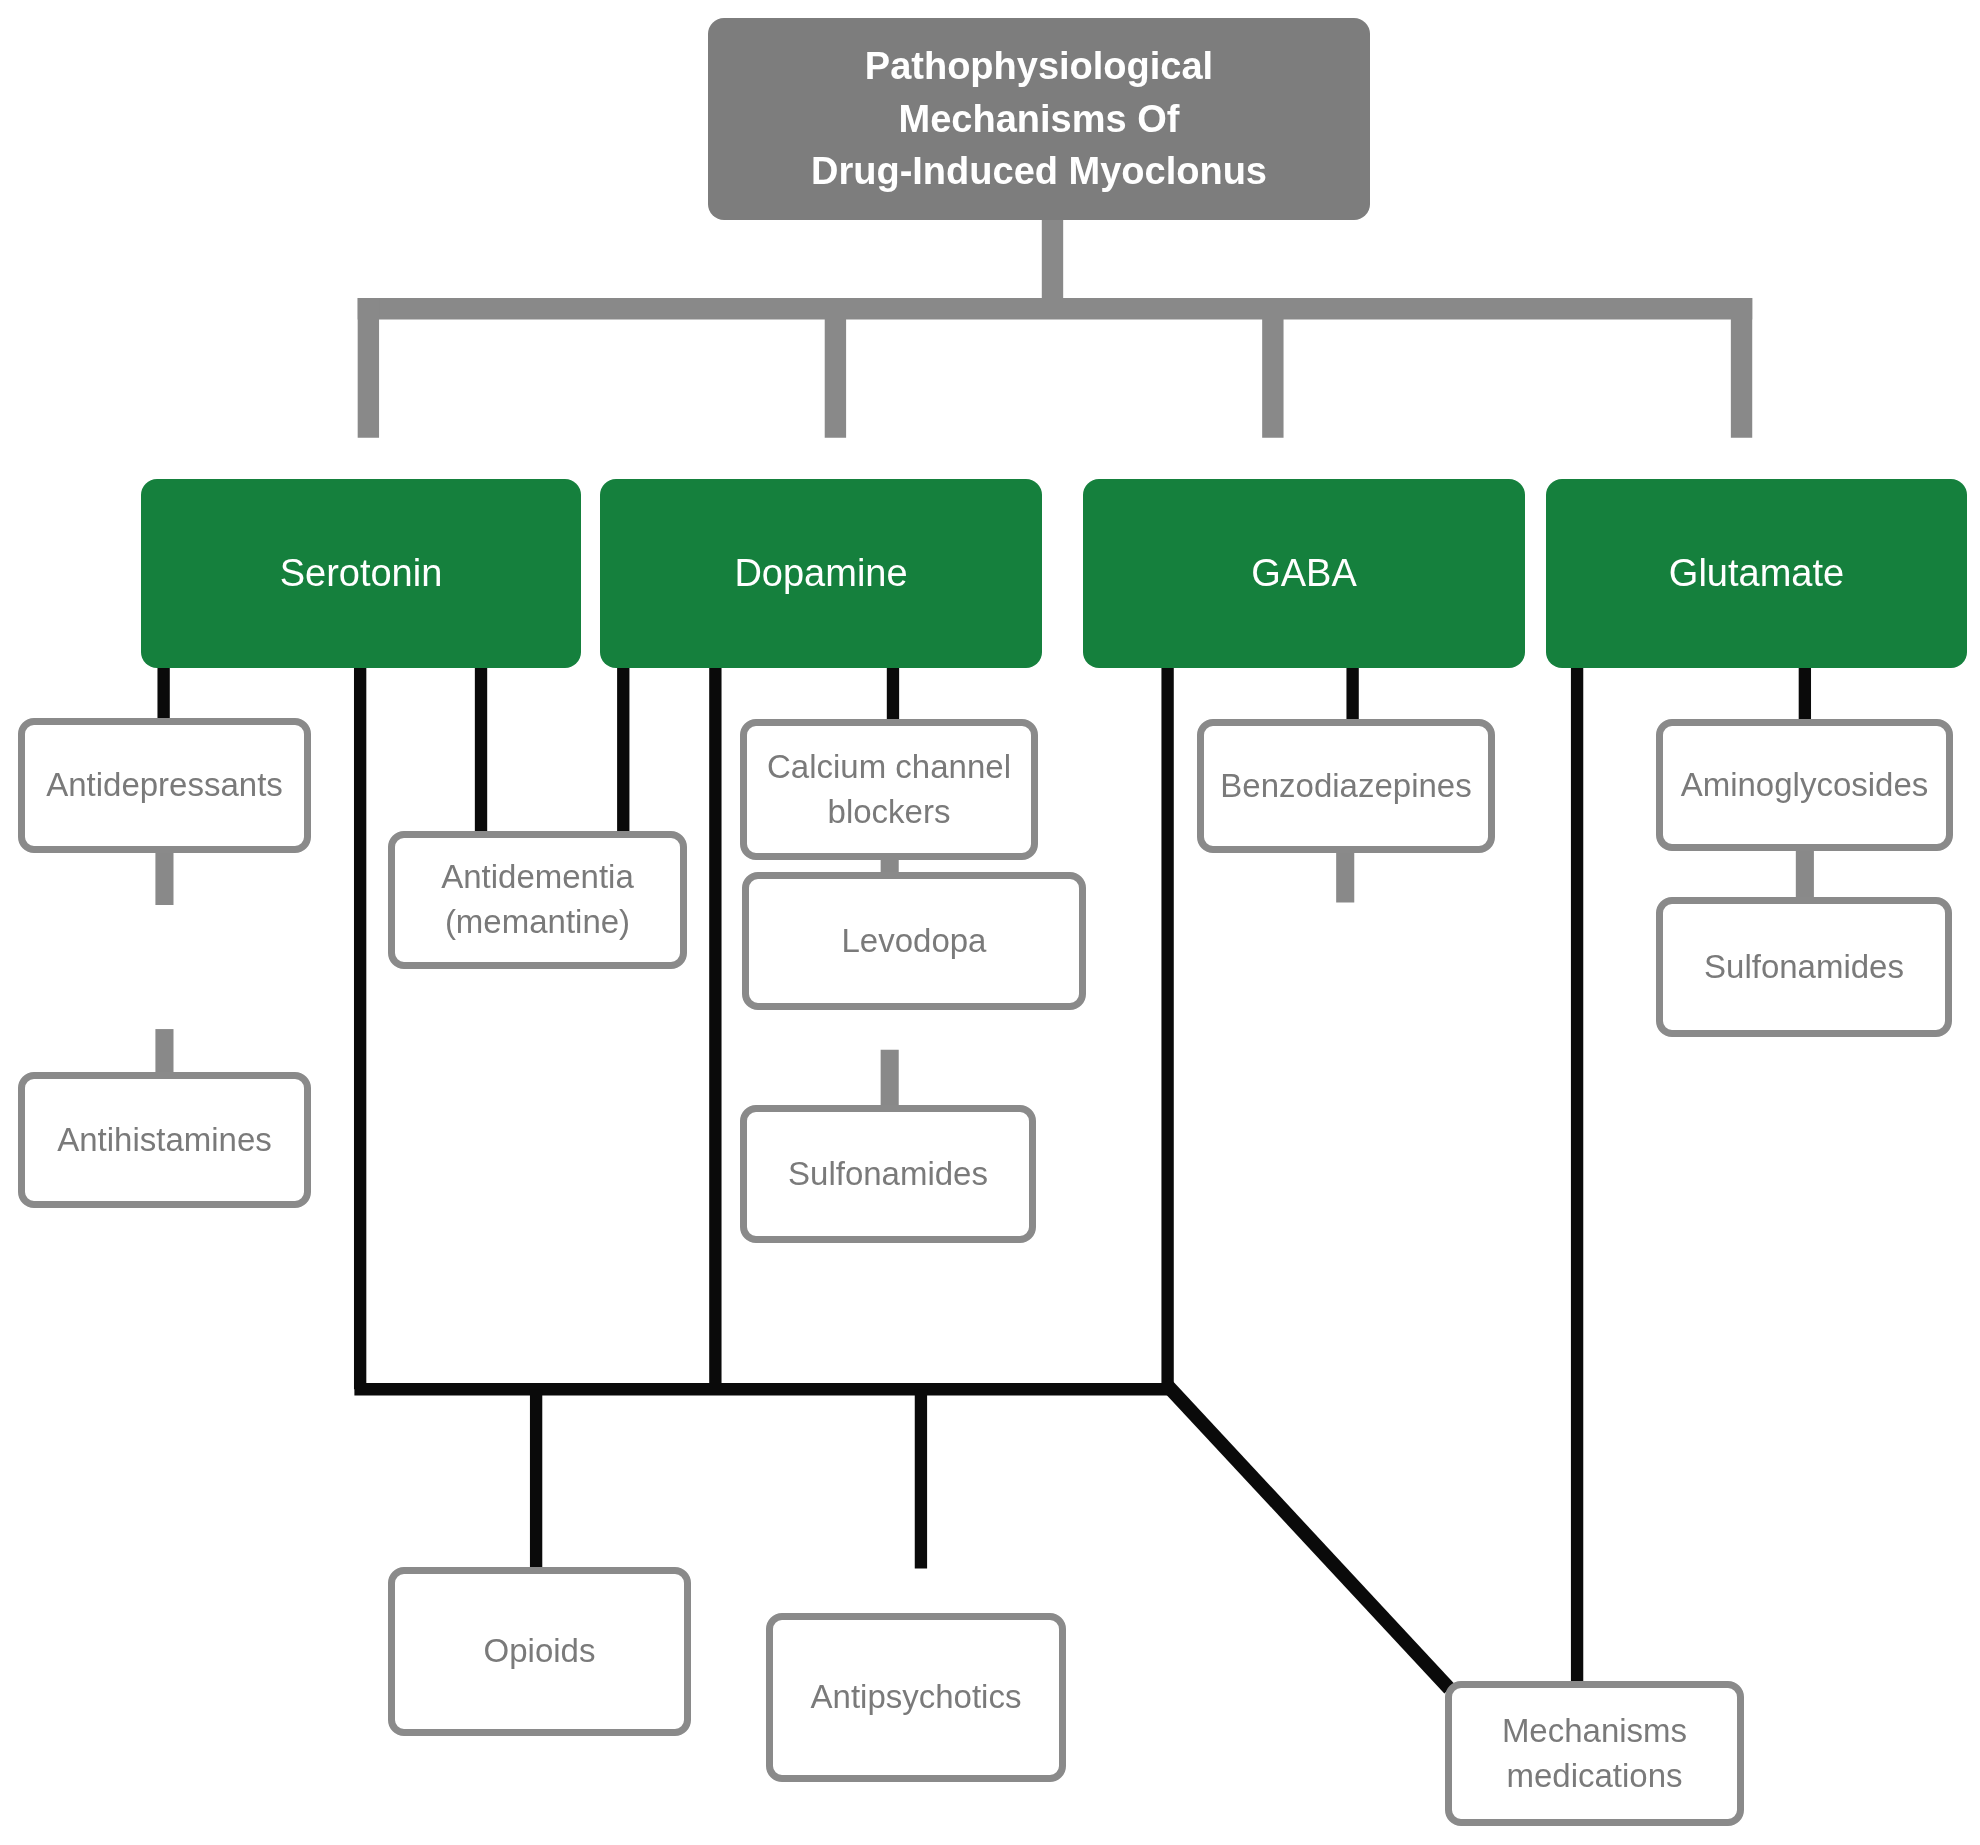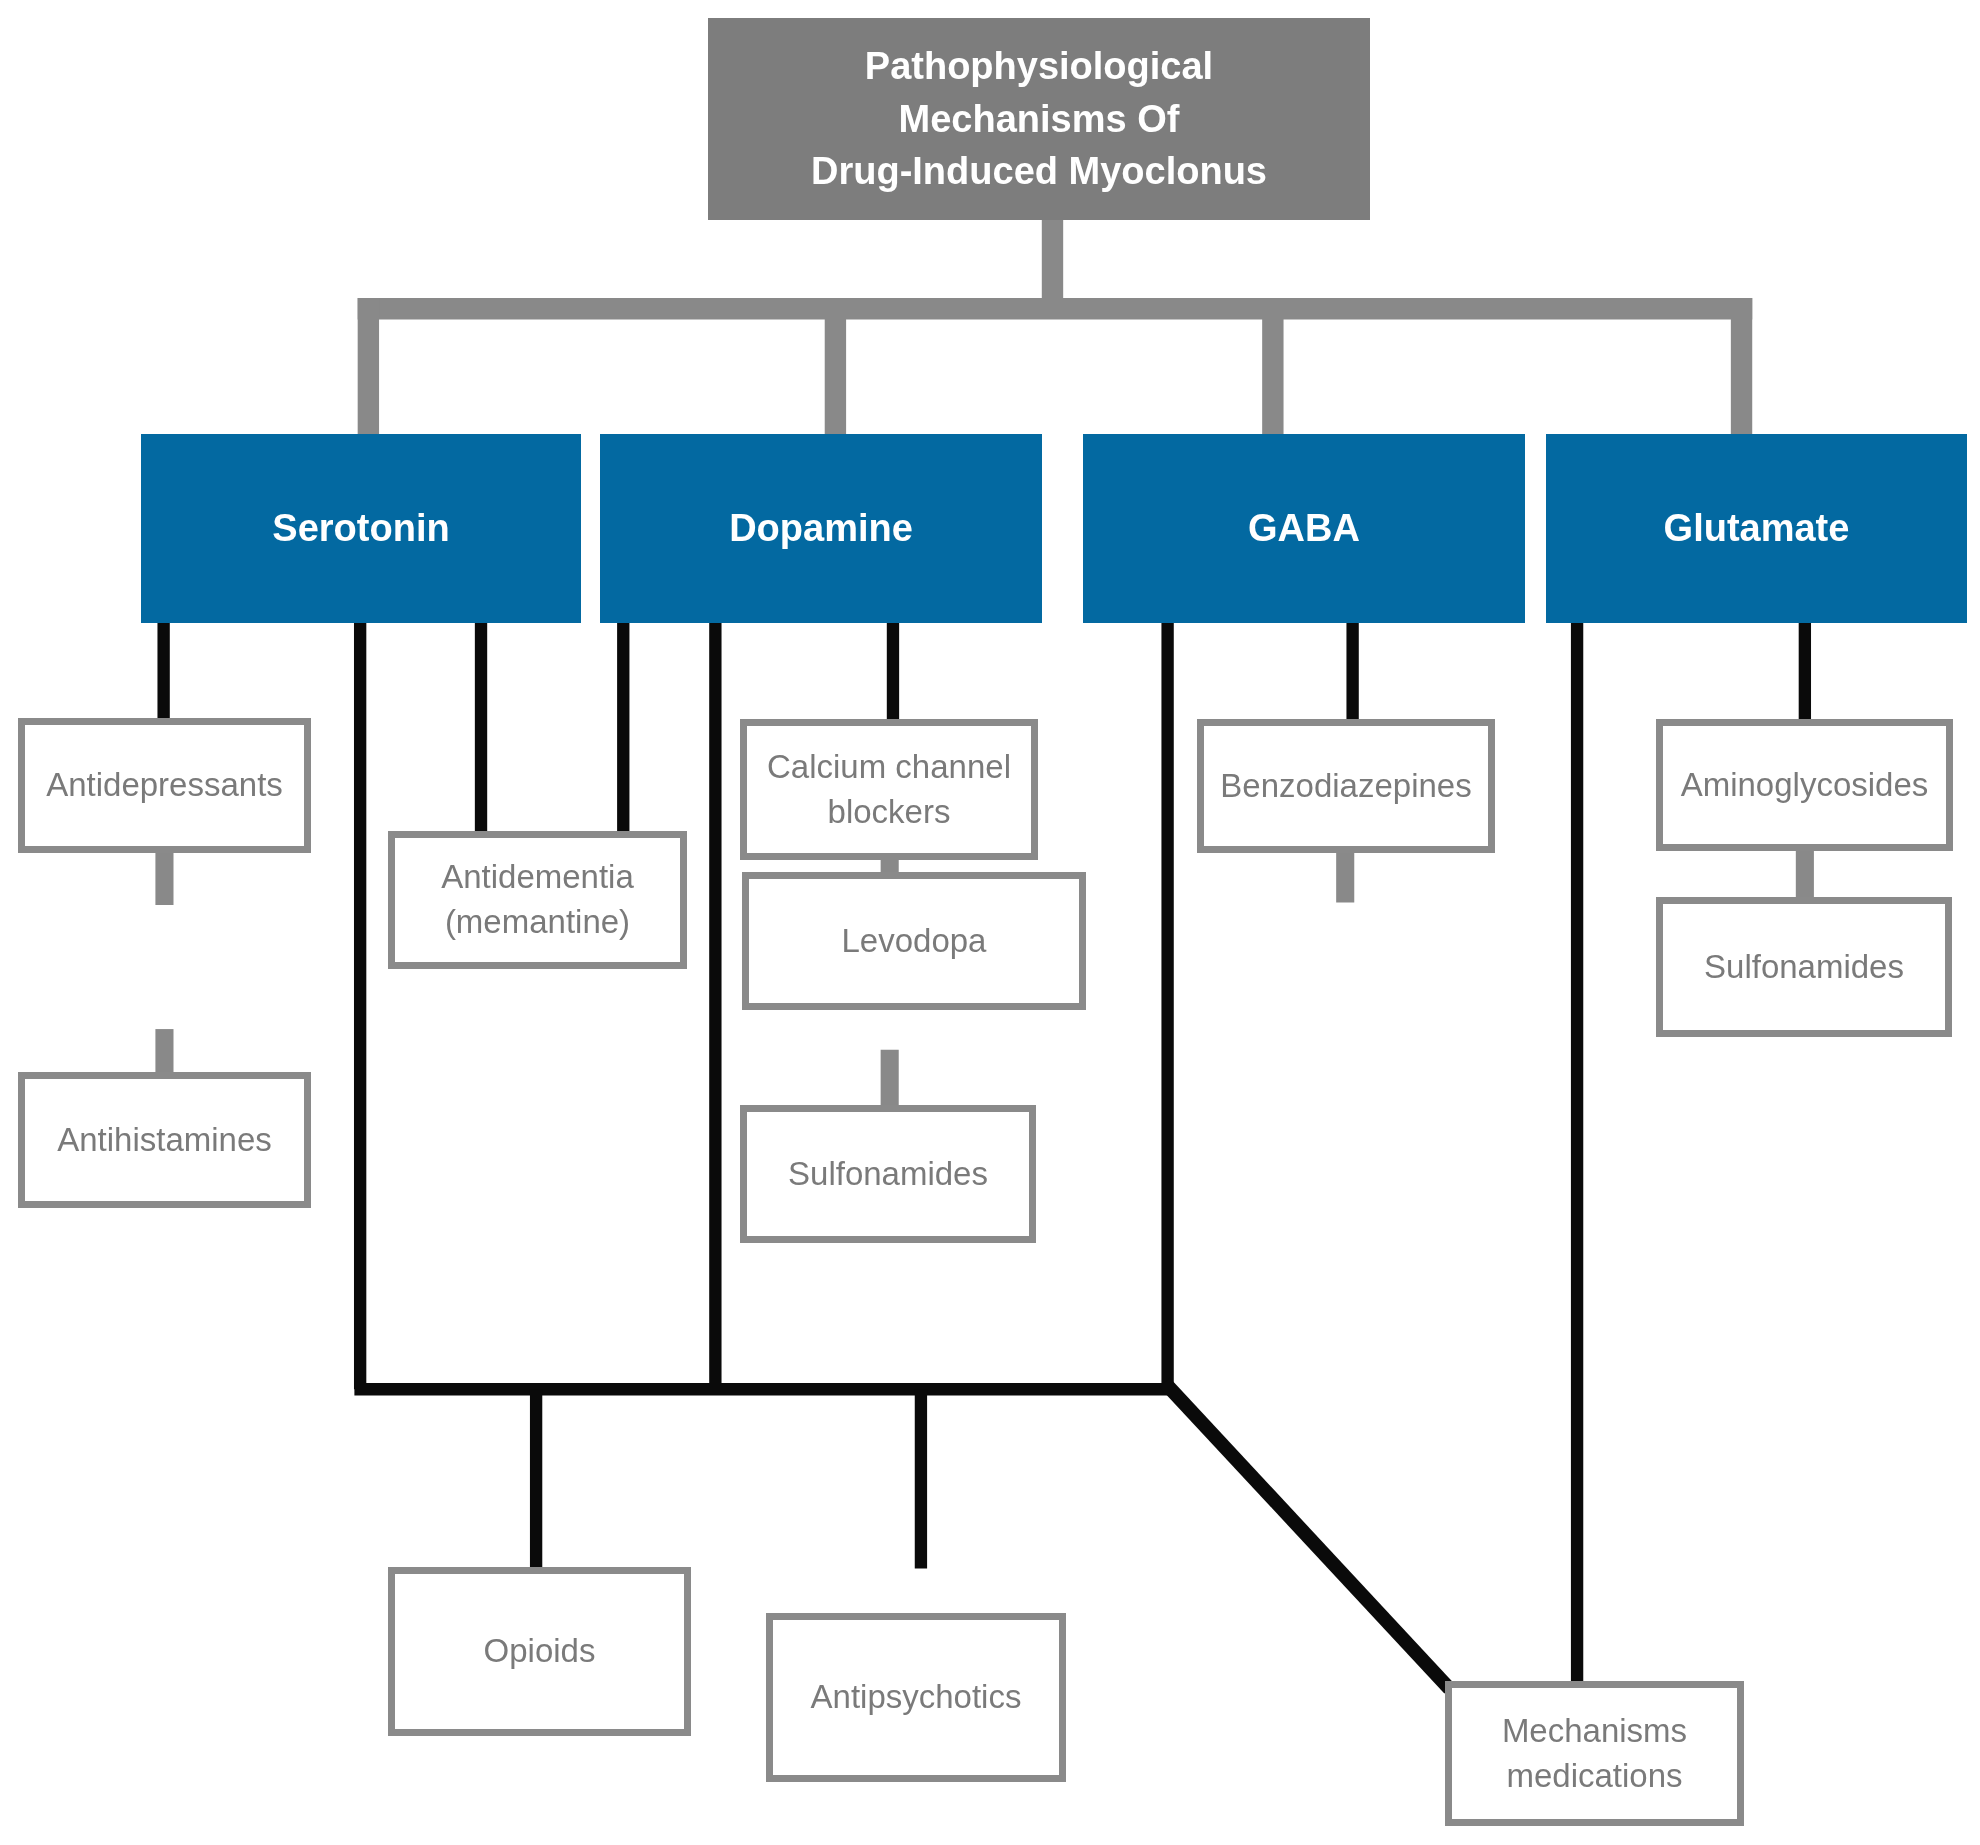--- a/index.html
+++ b/index.html
@@ -18,33 +18,35 @@
   }
   .node{
     position:absolute;
     z-index:2;
     display:flex;
     align-items:center;
     justify-content:center;
     text-align:center;
     box-sizing:border-box;
     white-space:pre-line;
+    border-radius:16px;
   }
   .title{
     background:#7d7d7d;
     color:#ffffff;
     font-size:38px;
     font-weight:700;
     line-height:1.38;
   }
   .hdr{
-    background:#0369a1;
+    background:#15803d;
     color:#ffffff;
     font-size:38px;
-    font-weight:700;
+    font-weight:400;
+    margin-top:45px;
   }
   .child{
     background:#ffffff;
     border:7.4px solid #8a8a8a;
     color:#7a7a7a;
     font-size:33px;
     font-weight:400;
     line-height:1.35;
   }
 </style>

